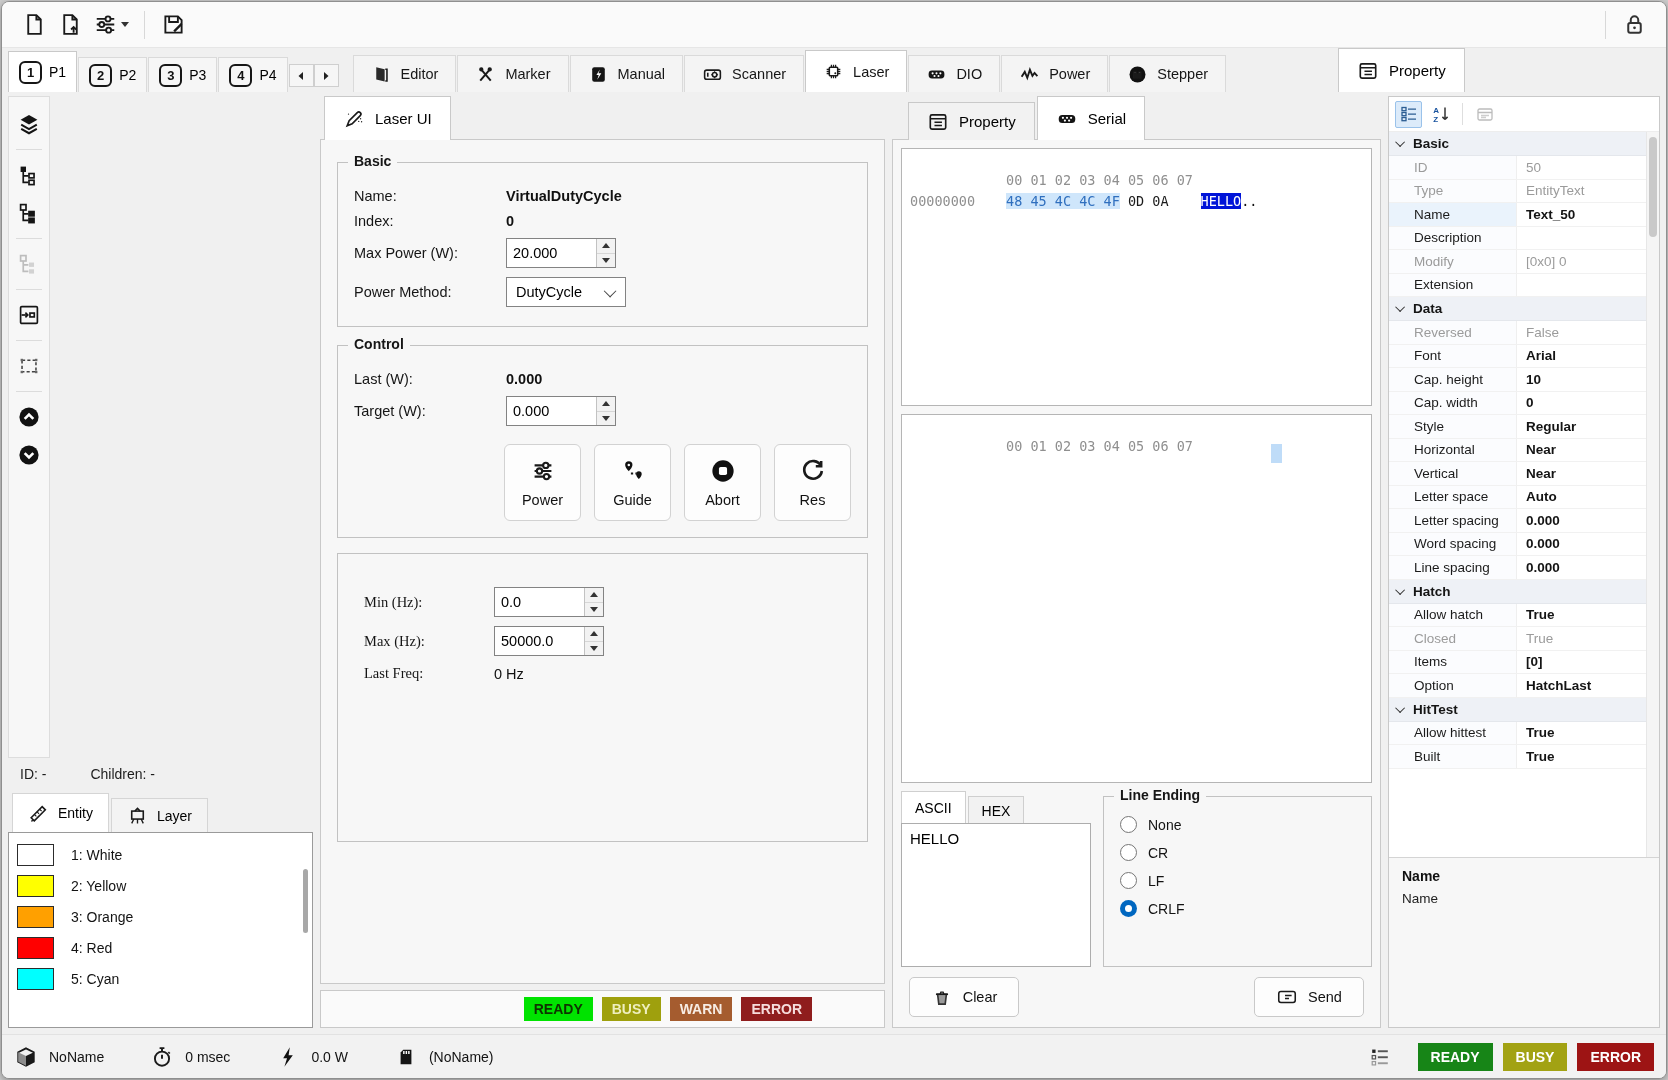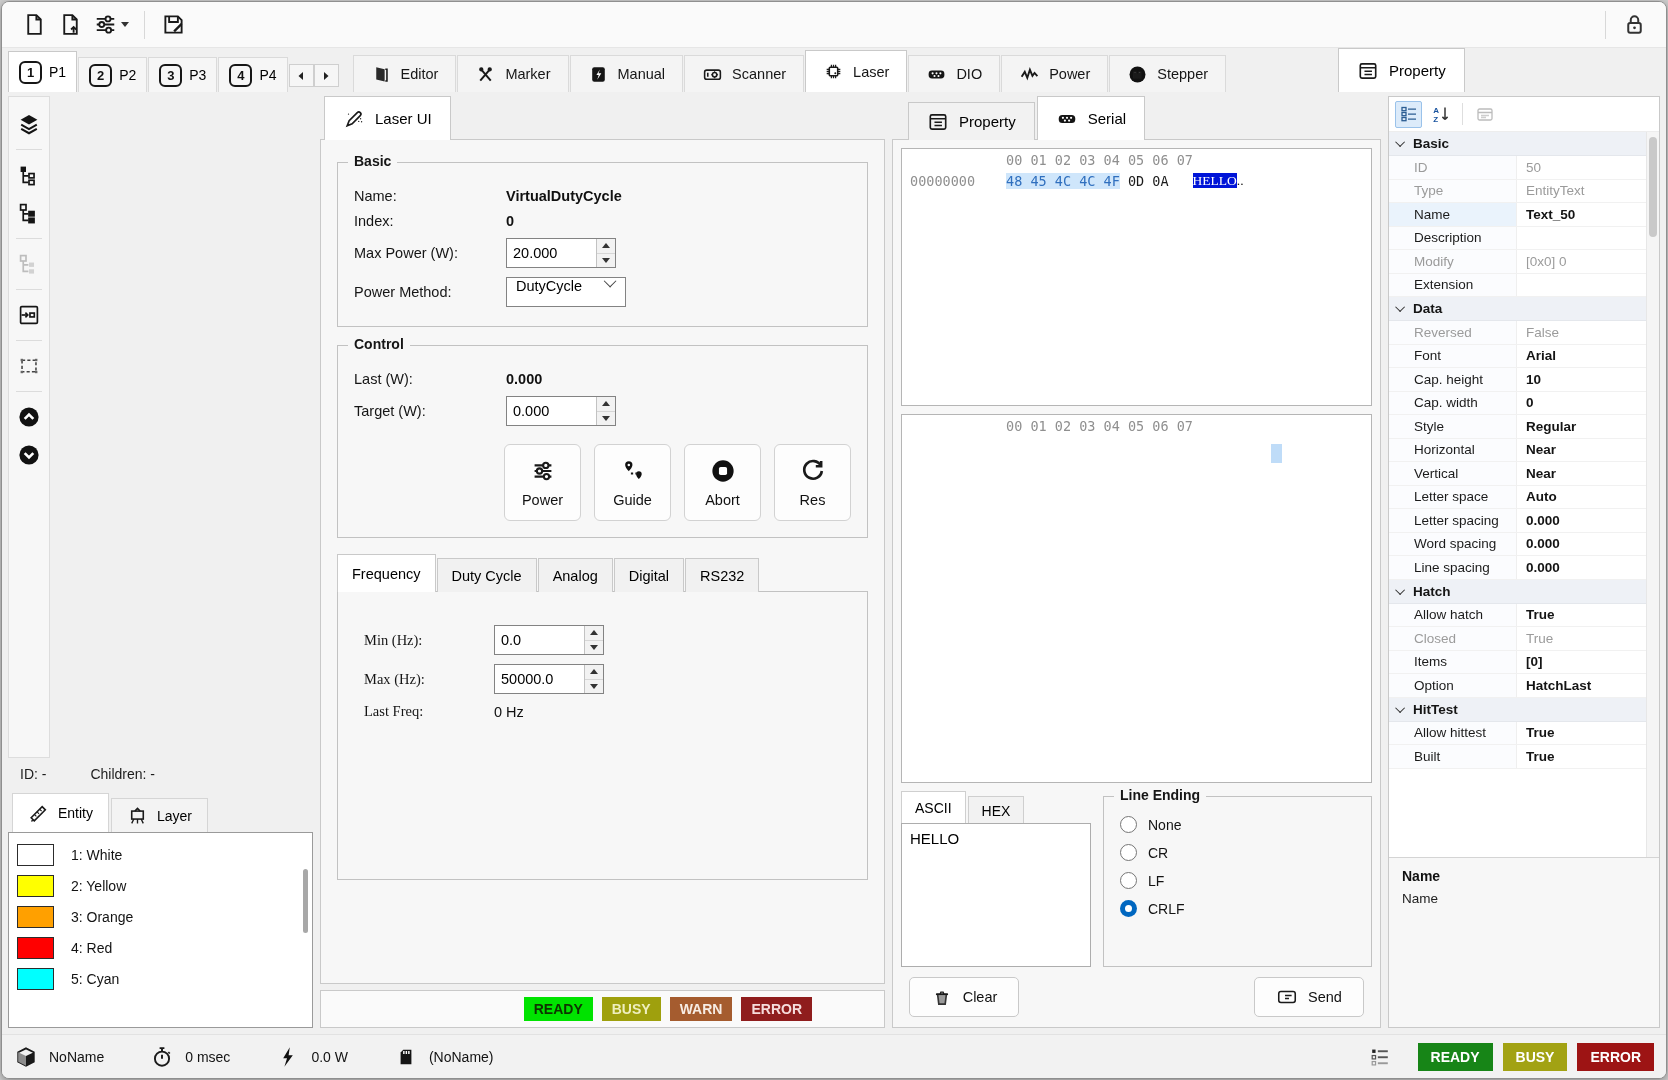--- a/index.html
+++ b/index.html
@@ -75,45 +75,45 @@
   .flabel{width:152px;font-size:14.5px;color:#151515;}
   .fvalue{font-size:14.5px;color:#111;}
   .bold{font-weight:bold;}
   .spin-input{display:flex;width:110px;height:30px;border:1px solid #838383;background:#fff;}
   .spin-input input{flex:1;border:none;outline:none;font-family:"Liberation Sans",sans-serif;font-size:14.5px;padding:0 6px;min-width:0;background:transparent;}
   .spin-btns{flex:0 0 19px;border-left:1px solid #c2c2c2;display:flex;flex-direction:column;}
   .spin-up,.spin-down{flex:1;display:flex;align-items:center;justify-content:center;background:#f2f2f2;}
   .spin-up{border-bottom:1px solid #d6d6d6;}
   .tri-up{width:0;height:0;border-left:4px solid transparent;border-right:4px solid transparent;border-bottom:5px solid #333;}
   .tri-down{width:0;height:0;border-left:4px solid transparent;border-right:4px solid transparent;border-top:5px solid #333;}
-  .combo{width:120px;height:30px;border:1px solid #838383;background:#fff;display:flex;align-items:flex-start;padding:0 9px;font-size:14.5px;}
+  .combo{width:120px;height:30px;border:1px solid #838383;background:#fff;display:flex;align-items:center;padding:0 9px;font-size:14.5px;}
   .combo .chev{margin-left:auto;width:9px;height:9px;border-left:1.6px solid #444;border-bottom:1.6px solid #444;transform:rotate(-45deg) translateY(-2px);}
   .ctl-btn-row{display:flex;gap:13px;margin:18px 0 6px 150px;overflow:hidden;flex-wrap:nowrap;}
   .ctl-btn{flex:0 0 77px;height:77px;border:1px solid #d2d2d2;border-radius:6px;background:#fdfdfd;display:flex;flex-direction:column;align-items:center;justify-content:center;gap:7px;font-size:14.5px;color:#111;}
   .ctl-btn .icon{width:28px;height:28px;}
   .freq-wrap{margin:16px 16px 0;}
   .freq-tabs{display:flex;align-items:flex-end;}
   .freq-tab{height:34px;padding:0 14px;display:flex;align-items:center;font-size:14.5px;border:1px solid #c9c9c9;border-bottom:none;background:#f1f1f1;margin-right:1px;}
   .freq-tab.active{background:#fff;height:38px;}
   .freq-body{border:1px solid #c2c2c2;background:#f7f7f7;margin-top:-1px;padding:24px 10px 150px 26px;}
   .freq-body .flabel{width:130px;font-family:Liberation Serif, serif;}
   .laser-status{flex:0 0 38px;margin-top:6px;border:1px solid #c9c9c9;background:#fafafa;display:flex;align-items:center;justify-content:flex-end;padding-right:72px;gap:9px;}
   .chip{font-weight:bold;font-size:14px;padding:4px 10px;}
   
   .col-serial{flex:0 0 489px;display:flex;flex-direction:column;min-height:0;}
   .serial-card{flex:1;border:1px solid #c9c9c9;background:#f7f7f7;margin-top:-1px;display:flex;flex-direction:column;min-height:0;padding:8px;gap:8px;}
-  .hex-box{background:#fff;border:1px solid #b5b5b5;font-family:"DejaVu Sans Mono",monospace;font-size:13.5px;position:relative;padding:3px 8px;}
+  .hex-box{background:#fff;border:1px solid #b5b5b5;font-family:"DejaVu Sans Mono",monospace;font-size:13.5px;position:relative;padding:23px 8px;}
   .hex1{flex:0 0 258px;}
   .hex2{flex:1;}
   .hex-header{color:#8f8f8f;padding-left:96px;white-space:pre;}
   .hex-row{display:flex;margin-top:5px;white-space:pre;}
   .hex-addr{color:#8f8f8f;flex:0 0 96px;}
   .hex-sel{background:#cfe6fb;color:#2f6fbe;}
   .hex-plain{color:#1a1a1a;}
-  .hex-ascii{margin-left:24px;font-family:Liberation Serif, serif;}
+  .hex-ascii{margin-left:32px;}
   .ascii-sel{background:#0014d8;color:#fff;}
   .ascii-plain{color:#111;}
   .cursor-block{position:absolute;left:369px;top:29px;width:11px;height:19px;background:#bfdcf8;}
   .serial-ctl-row{flex:0 0 176px;display:flex;gap:12px;}
   .ascii-col{flex:0 0 190px;display:flex;flex-direction:column;}
   .input-tabs{flex:0 0 33px;display:flex;align-items:flex-end;}
   .itab{height:28px;padding:0 13px;display:flex;align-items:center;font-size:14px;border:1px solid #cfcfcf;border-bottom:none;background:#f2f2f2;margin-right:2px;}
   .itab.active{background:#fff;height:33px;}
   .ascii-box{flex:1;border:1px solid #adadad;background:#fff;margin-top:-1px;}
   .ascii-box textarea{width:100%;height:100%;border:none;outline:none;resize:none;font-family:"Liberation Sans",sans-serif;font-size:15px;padding:6px 8px;background:transparent;}
@@ -598,27 +598,20 @@
                     <path d="M15.6 6.2A6.3 6.3 0 1 0 16.3 10" stroke-width="1.9"></path>
                     <path d="M15.8 2.8v3.8h-3.8" stroke-width="1.9"></path>
                   </svg>
                 </span>
                 <span>Res</span>
               </div>
             </div>
         </div>
 
         <div class="freq-wrap">
-          <div class="freq-tabs" id="freq-tabs">
-              <div class="freq-tab active">Frequency</div>
-              <div class="freq-tab">Duty Cycle</div>
-              <div class="freq-tab">Analog</div>
-              <div class="freq-tab">Digital</div>
-              <div class="freq-tab">RS232</div>
-            </div>
           <div class="freq-body">
             <div class="frow">
               <span class="flabel">Min (Hz):</span>
               <div class="spin-input">
                 <input value="0.0" style="">
                 <div class="spin-btns">
                     <span class="spin-up">
                       <i class="tri-up"></i>
                     </span>
                     <span class="spin-down">

